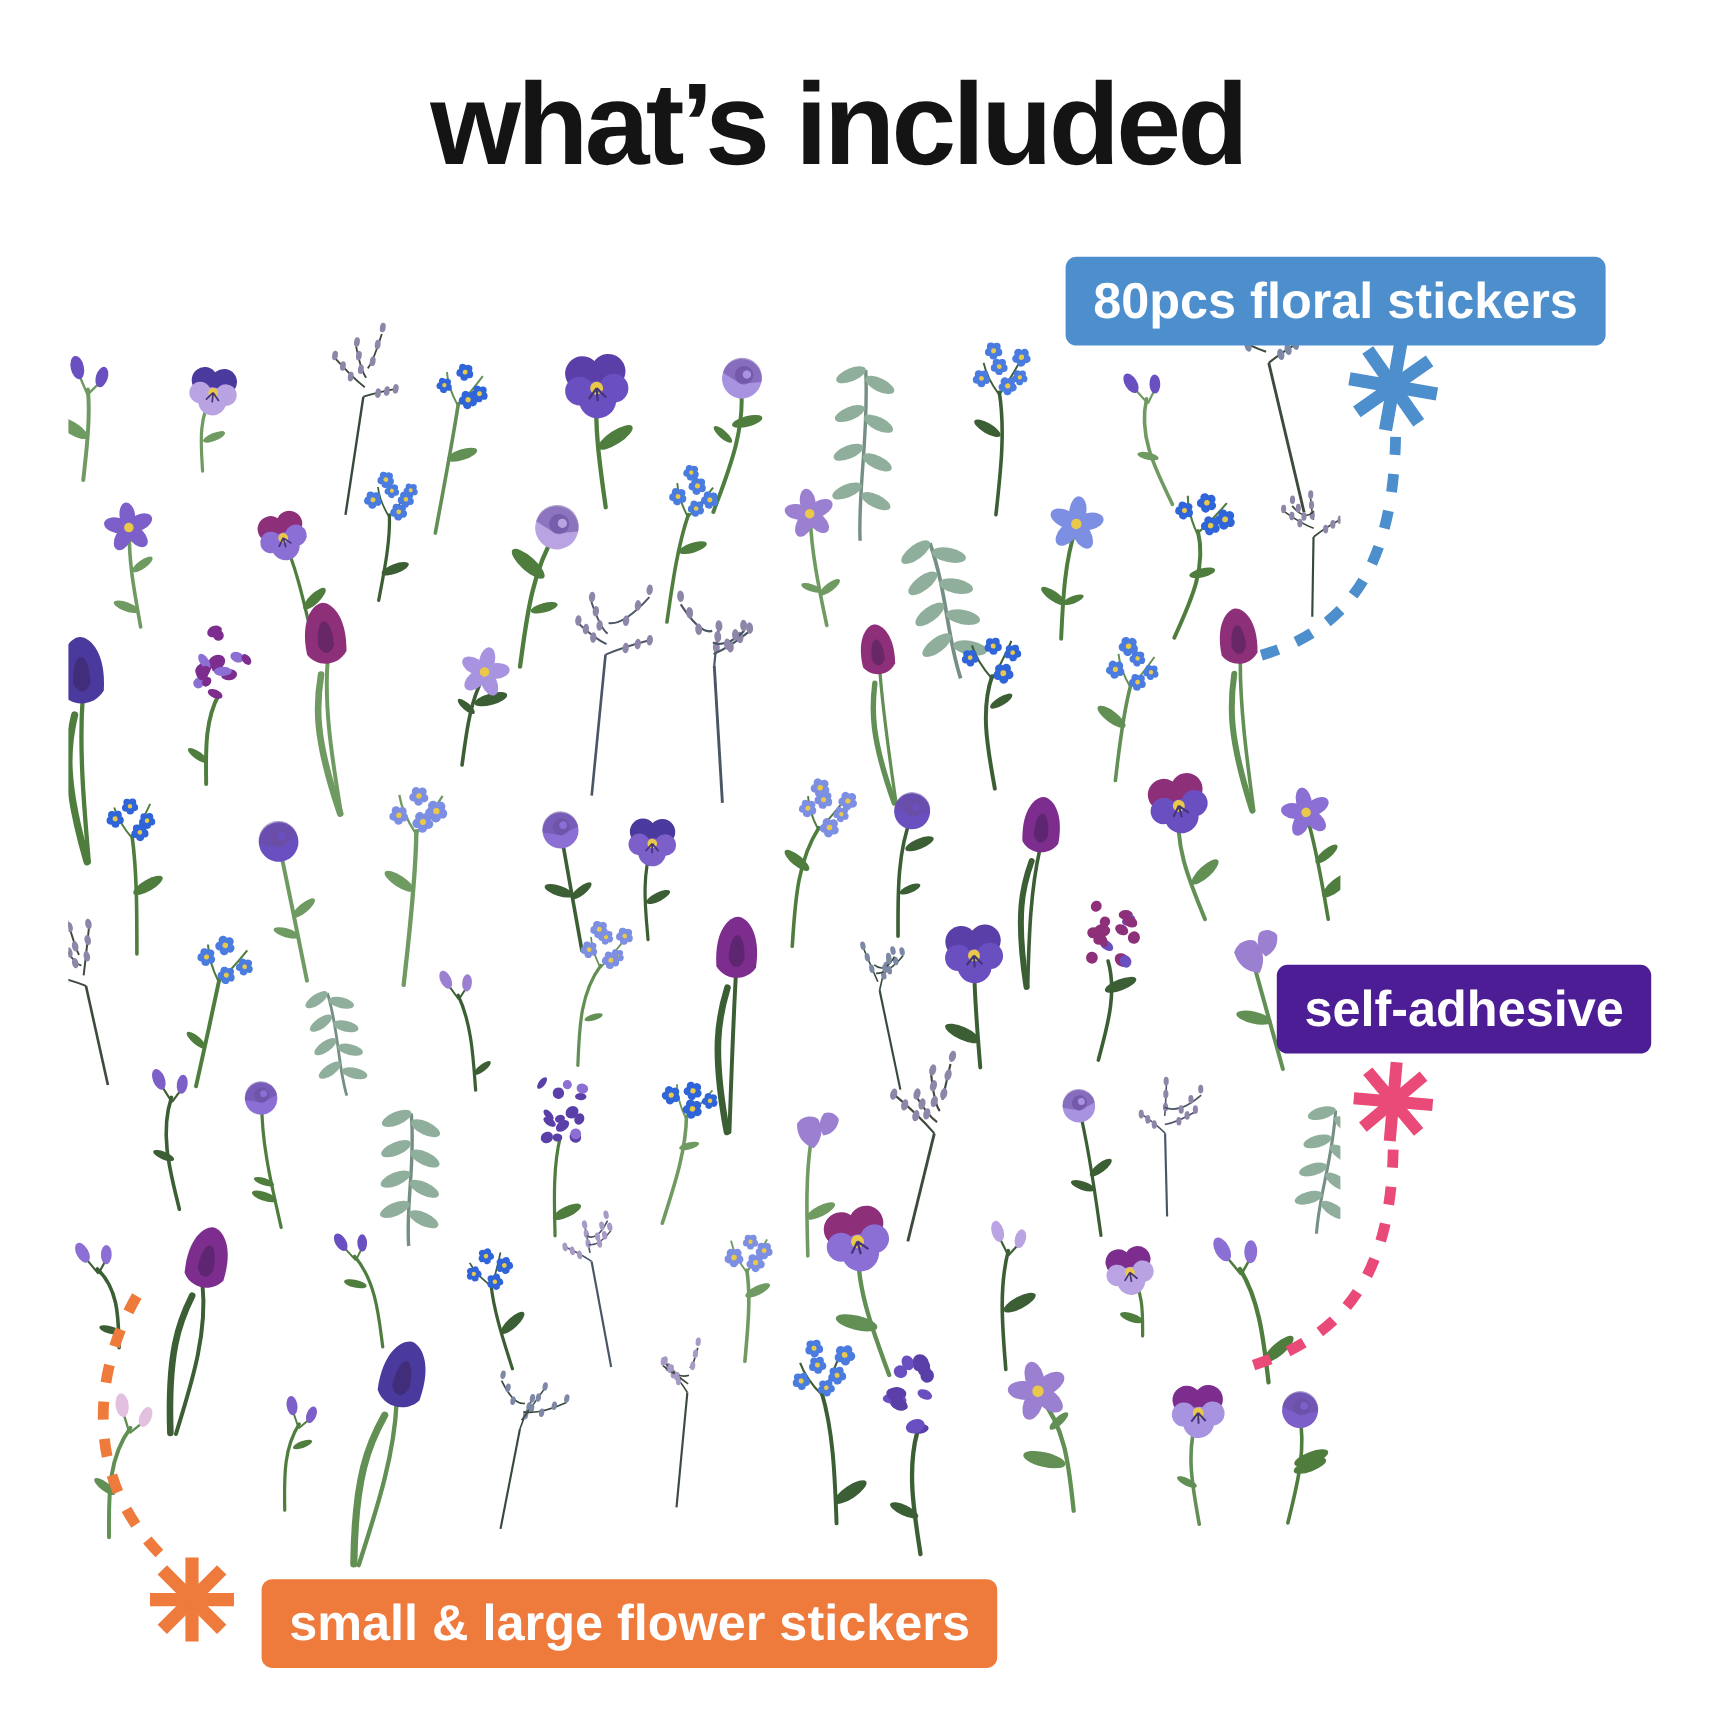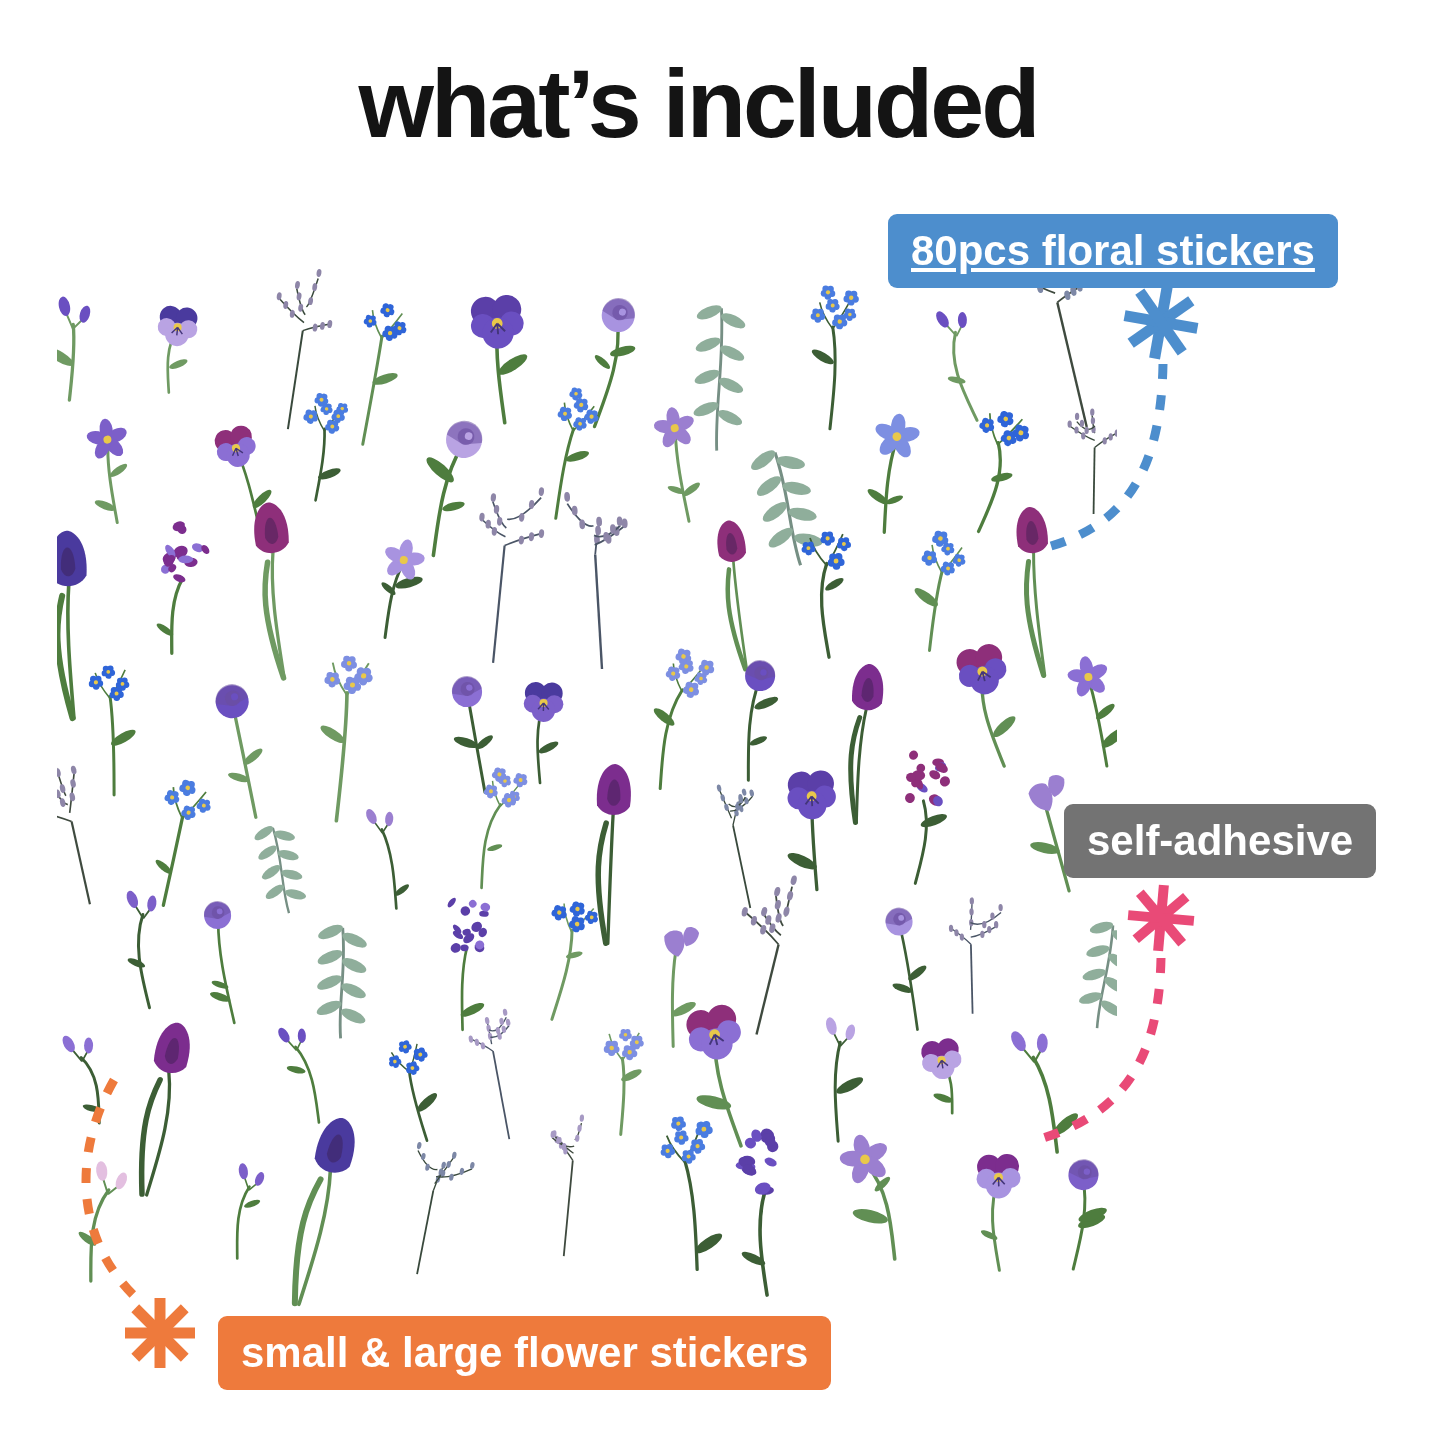--- a/index.html
+++ b/index.html
@@ -15,21 +15,21 @@
     color:#141414;margin:0;
   }
   .sheet{
     position:absolute;left:57px;top:256px;width:1060px;height:1060px;
   }
   .callout-label{
     position:absolute;
     color:#ffffff;font-weight:700;font-size:42px;line-height:1.2;
     padding:12px 23px;border-radius:9px;white-space:nowrap;
   }
-  #label-floral{left:888px;top:214px;text-decoration:underline;}
+  #label-floral{left:888px;top:214px;}
   #label-adhesive{left:1064px;top:804px;}
   #label-size{left:218px;top:1316px;}
   #connectors{
     position:absolute;left:0;top:0;width:1445px;height:1445px;
     pointer-events:none;
   }
 </style>
 </head>
 <body>
 
@@ -1331,17 +1331,17 @@
         <line x1="0" y1="-35" x2="0" y2="35" stroke="#ee7a3c" stroke-width="11" transform="rotate(0)"></line>
         <line x1="0" y1="-35" x2="0" y2="35" stroke="#ee7a3c" stroke-width="11" transform="rotate(45)"></line>
         <line x1="0" y1="-35" x2="0" y2="35" stroke="#ee7a3c" stroke-width="11" transform="rotate(90)"></line>
         <line x1="0" y1="-35" x2="0" y2="35" stroke="#ee7a3c" stroke-width="11" transform="rotate(135)"></line>
       </g>
       <path d="M114 1080 C74 1150 71 1242 144 1305" fill="none" stroke="#ee7a3c" stroke-width="9" stroke-dasharray="15 16"></path>
     </svg>
 
   <div class="callout-label" id="label-floral" style="background: rgb(77, 142, 205);">80pcs floral stickers</div>
 
-  <div class="callout-label" id="label-adhesive" style="background: #737373;">self-adhesive</div>
+  <div class="callout-label" id="label-adhesive" style="background: #4c1d95;">self-adhesive</div>
 
   <div class="callout-label" id="label-size" style="background: rgb(238, 122, 60);">small &amp; large flower stickers</div>
 
 </div>
 
 </body></html>

